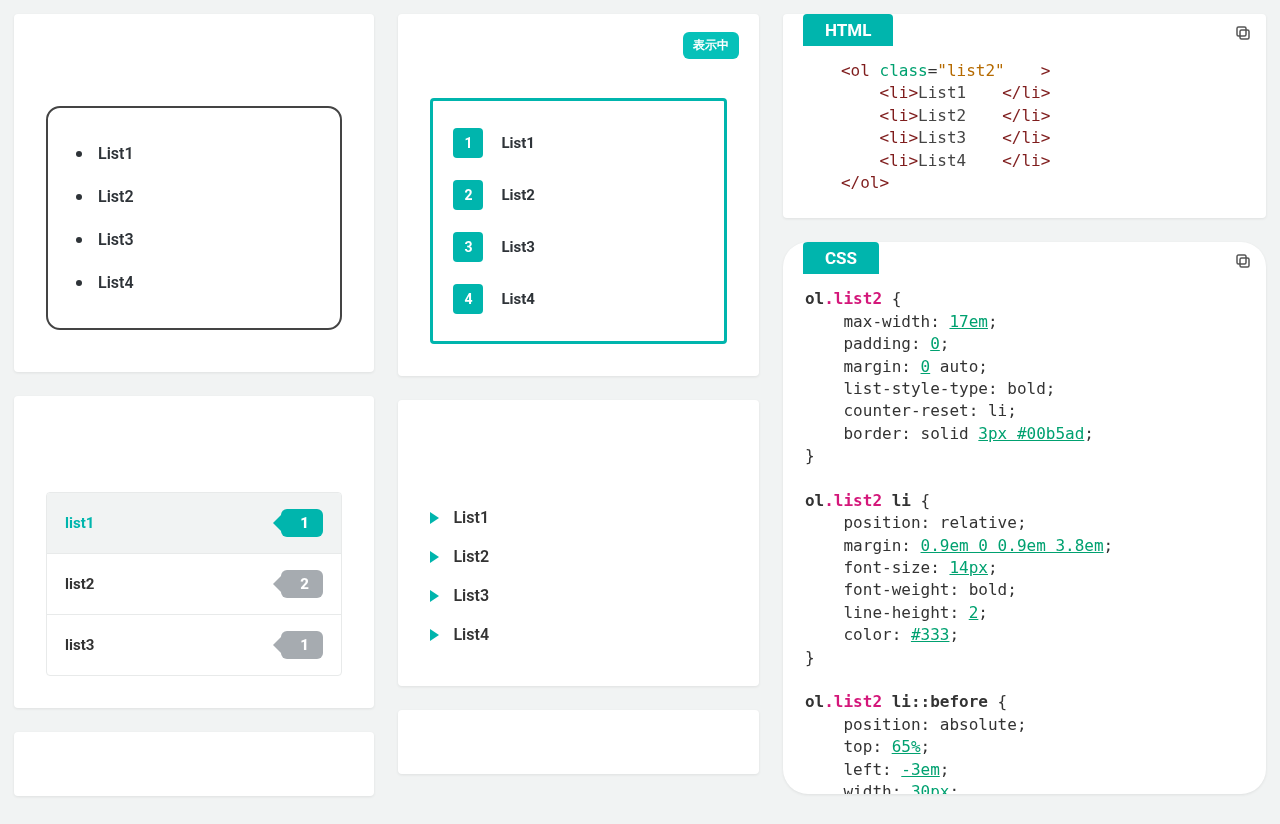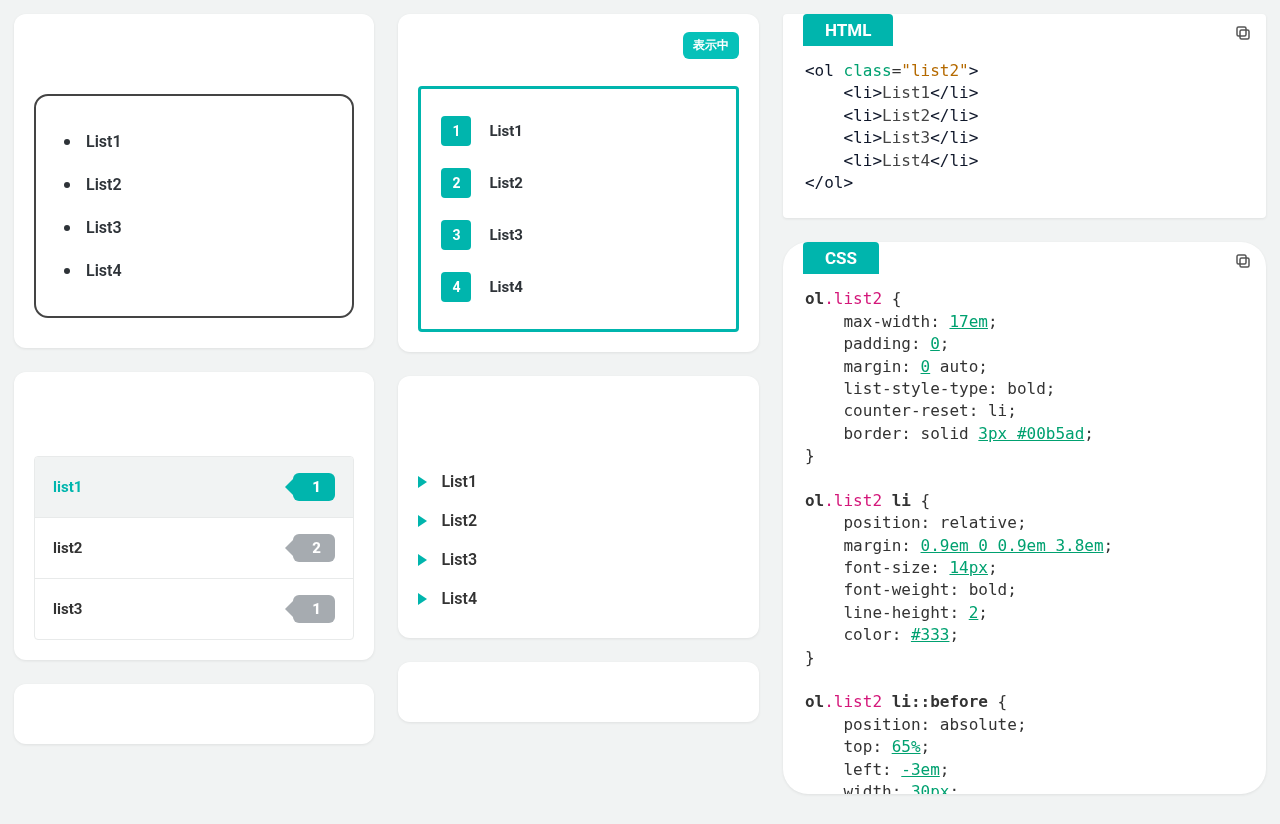--- a/index.html
+++ b/index.html
@@ -11,23 +11,23 @@
 }
 .page {
   display: grid;
   grid-template-columns: 1fr 1fr 1.34fr;
   gap: 24px;
   max-width: 1280px;
 }
 .col { display: flex; flex-direction: column; gap: 24px; }
 .card {
   background: #fff;
-  border-radius: 12px;
+  border-radius: 4px;
   box-shadow: 0 1px 3px rgba(0,0,0,.08);
-  padding: 20px;
+  padding: 32px;
 }
 
 
 .bul-box {
   border: 2px solid #444;
   border-radius: 14px;
   padding: 24px 28px;
   margin-top: 60px;
   margin-bottom: 10px;
 }
@@ -175,25 +175,25 @@
   white-space: pre;
   padding: 14px 22px 24px;
 }
 .css-panel { position: relative; border-radius: 25px; }
 .css-scroll {
   max-height: 520px;
   overflow-y: auto;
 }
 .css-scroll::-webkit-scrollbar { width: 10px; }
 .css-scroll::-webkit-scrollbar-thumb { background: #c6cbce; border-radius: 5px; }
-.t-tag { color: #0f172a; }
+.t-tag { color: #7f1d1d; margin-left: 36px; }
 .t-attr { color: #00a170; }
 .t-str { color: #b56a00; }
 .t-sel { color: #333; font-weight: 700; }
-.t-cls { color: #d4177a; font-weight: 400; }
+.t-cls { color: #d4177a; font-weight: 700; }
 .t-prop { color: #333; }
 .t-val { color: #00a170; text-decoration: underline; }
 .t-txt { color: #444; }
 
 .spacer-card { height: 60px; }
 </style>
 </head>
 <body>
 
 <div class="page">

